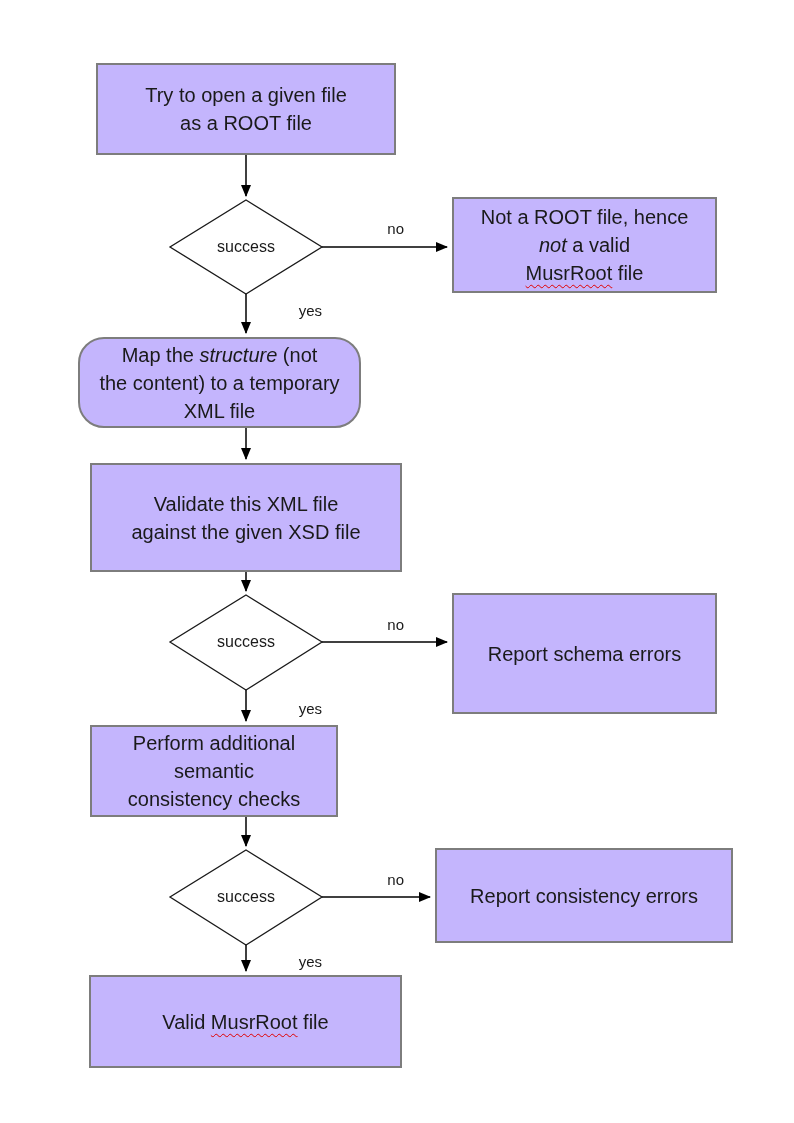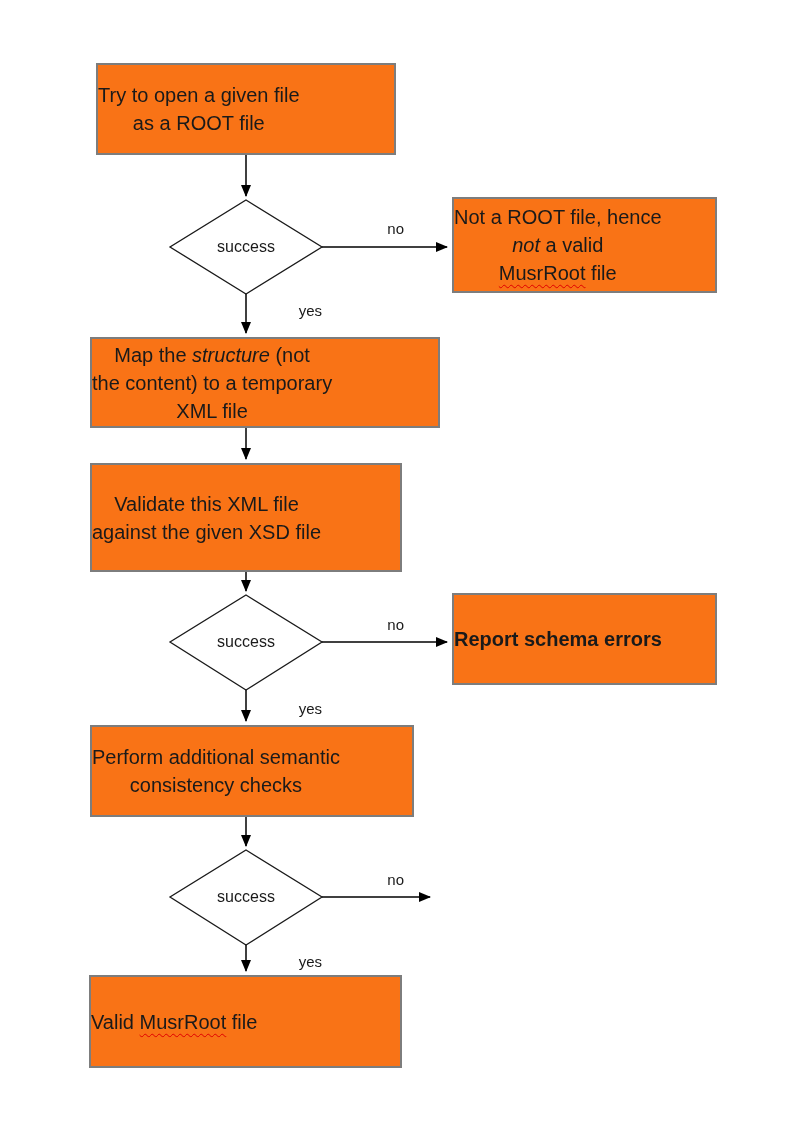--- a/index.html
+++ b/index.html
@@ -13,25 +13,25 @@
     overflow: hidden;
   }
   svg.wires {
     position: absolute;
     left: 0; top: 0;
     width: 794px; height: 1123px;
   }
   .node {
     position: absolute;
     box-sizing: border-box;
-    background: #f97316;
+    background: #c4b5fd;
     border: 2px solid #7d7d7d;
     display: flex;
     align-items: center;
-    justify-content: flex-start;
+    justify-content: center;
     text-align: center;
     font-size: 20px;
     line-height: 28px;
   }
   .dlabel {
     position: absolute;
     left: 170px;
     width: 152px;
     text-align: center;
     font-size: 16px;
@@ -77,44 +77,47 @@
 
     <polygon points="246,200 322,247 246,294 170,247" fill="#ffffff" stroke="#1a1a1a" stroke-width="1.3"></polygon>
     <polygon points="246,595 322,642 246,690 170,642" fill="#ffffff" stroke="#1a1a1a" stroke-width="1.3"></polygon>
     <polygon points="246,850 322,897 246,945 170,897" fill="#ffffff" stroke="#1a1a1a" stroke-width="1.3"></polygon>
   </svg>
 
   <div class="node" style="left:96px; top:63px; width:300px; height:92px;">
     <div><span>Try to open a given file</span><br><span>as a ROOT file</span></div>
   </div>
 
-  <div class="node" style="left:90px; top:337px; width:350px; height:91px;">
+  <div class="node" style="left:78px; top:337px; width:283px; height:91px;border-radius:26px;">
     <div><span>Map the </span><span class="bi">structure</span><span> (not</span><br><span>the content) to a temporary</span><br><span>XML file</span></div>
   </div>
 
   <div class="node" style="left:90px; top:463px; width:312px; height:109px;">
     <div><span>Validate this XML file</span><br><span>against the given XSD file</span></div>
   </div>
 
-  <div class="node" style="left:90px; top:725px; width:324px; height:92px;">
+  <div class="node" style="left:90px; top:725px; width:248px; height:92px;">
     <div><span>Perform additional semantic</span><br><span>consistency checks</span></div>
   </div>
 
   <div class="node" style="left:89px; top:975px; width:313px; height:93px;">
     <div><span>Valid </span><span class="sq">MusrRoot</span><span> file</span></div>
   </div>
 
   <div class="node" style="left:452px; top:197px; width:265px; height:96px;">
     <div><span>Not a ROOT file, hence</span><br><span class="bi">not</span><span> a valid</span><br><span class="sq">MusrRoot</span><span> file</span></div>
   </div>
 
-  <div class="node" style="left:452px; top:593px; width:265px; height:92px;font-weight:bold;">
+  <div class="node" style="left:452px; top:593px; width:265px; height:121px;">
     <div><span>Report schema errors</span></div>
   </div>
 
+  <div class="node" style="left:435px; top:848px; width:298px; height:95px;">
+    <div><span>Report consistency errors</span></div>
+  </div>
 
   <div class="dlabel" style="top:233px;">success</div>
   <div class="dlabel" style="top:628px;">success</div>
   <div class="dlabel" style="top:883px;">success</div>
 
   <div class="elabel" style="left:340px; top:217px; width:64px;">no</div>
   <div class="elabel" style="left:262px; top:299px; width:60px;">yes</div>
   <div class="elabel" style="left:340px; top:613px; width:64px;">no</div>
   <div class="elabel" style="left:262px; top:697px; width:60px;">yes</div>
   <div class="elabel" style="left:340px; top:868px; width:64px;">no</div>

